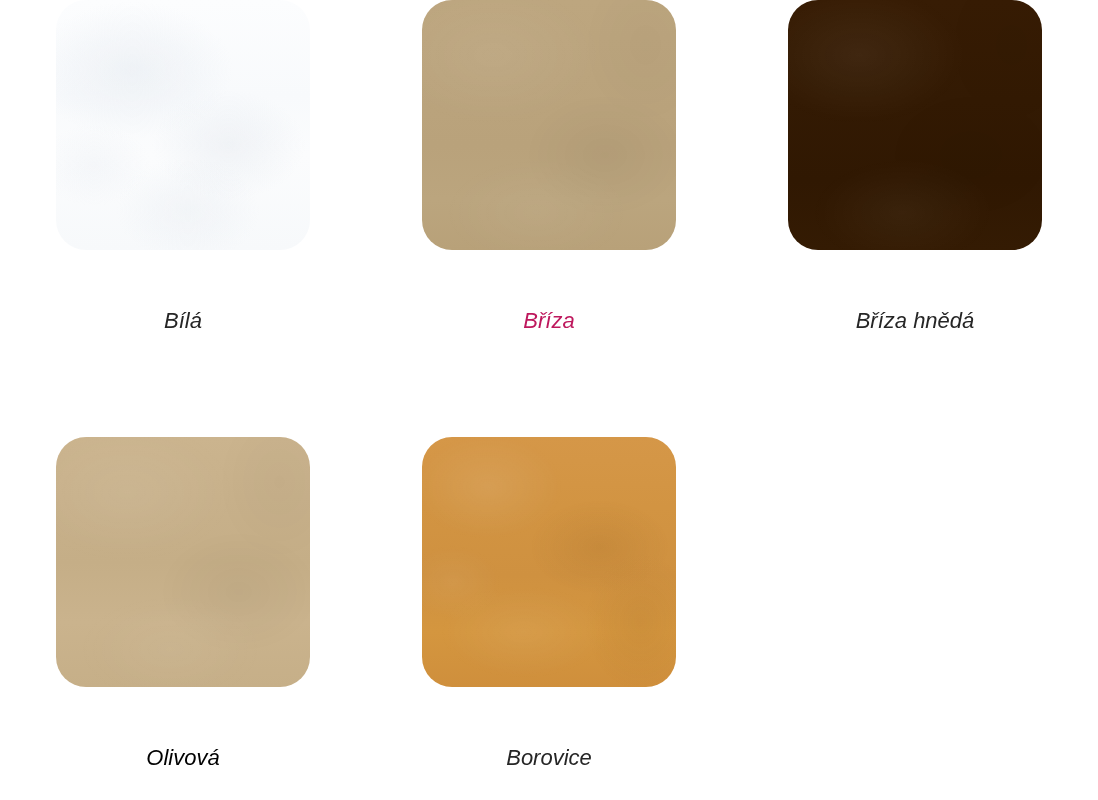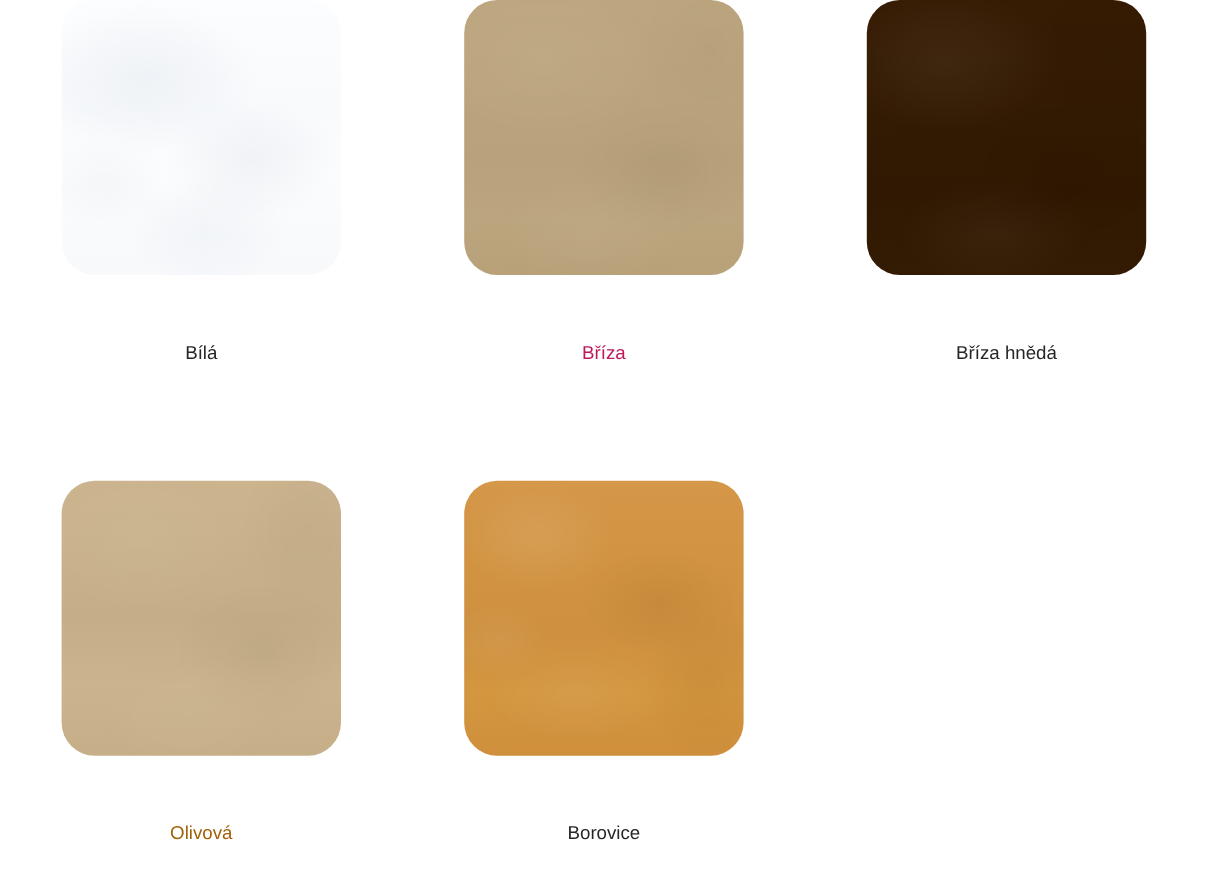--- a/index.html
+++ b/index.html
@@ -89,25 +89,26 @@
   .chip-borovice::after {
     background-image:
       radial-gradient(ellipse 42% 30% at 26% 20%, rgba(255,255,255,0.085), rgba(255,255,255,0) 70%),
       radial-gradient(ellipse 38% 26% at 70% 44%, rgba(120,70,15,0.10), rgba(120,70,15,0) 72%),
       radial-gradient(ellipse 46% 26% at 40% 78%, rgba(255,255,255,0.06), rgba(255,255,255,0) 72%),
       radial-gradient(ellipse 30% 38% at 86% 74%, rgba(120,70,15,0.08), rgba(120,70,15,0) 72%),
       radial-gradient(ellipse 26% 20% at 12% 58%, rgba(255,255,255,0.05), rgba(255,255,255,0) 74%);
   }
 
   .swatch-label {
-    font-size: 17px;
+    font-size: 22px;
     line-height: 20px;
     color: #262626;
     text-align: right;
     white-space: nowrap;
+    font-style: italic;
   }
   
   .row-top .swatch-label { margin-top: 61px; }
   
   .row-bottom .swatch-label { margin-top: 61px; }
 </style>
 </head>
 <body style="background: rgb(255, 255, 255);">
 
 <div class="palette-grid">
@@ -123,21 +124,21 @@
   </div>
 
   <div class="swatch-cell row-top">
     <div class="swatch-chip chip-svetle-hneda"></div>
     <div class="swatch-label" style="color: rgb(38, 38, 38);">Bříza hnědá</div>
   </div>
 
 
   <div class="swatch-cell row-bottom">
     <div class="swatch-chip chip-olivova"></div>
-    <div class="swatch-label" style="color: #a16207;">Olivová</div>
+    <div class="swatch-label" style="color: #000000;">Olivová</div>
   </div>
 
   <div class="swatch-cell row-bottom">
     <div class="swatch-chip chip-borovice"></div>
     <div class="swatch-label" style="color: rgb(38, 38, 38);">Borovice</div>
   </div>
 
 </div>
 
 </body></html>

